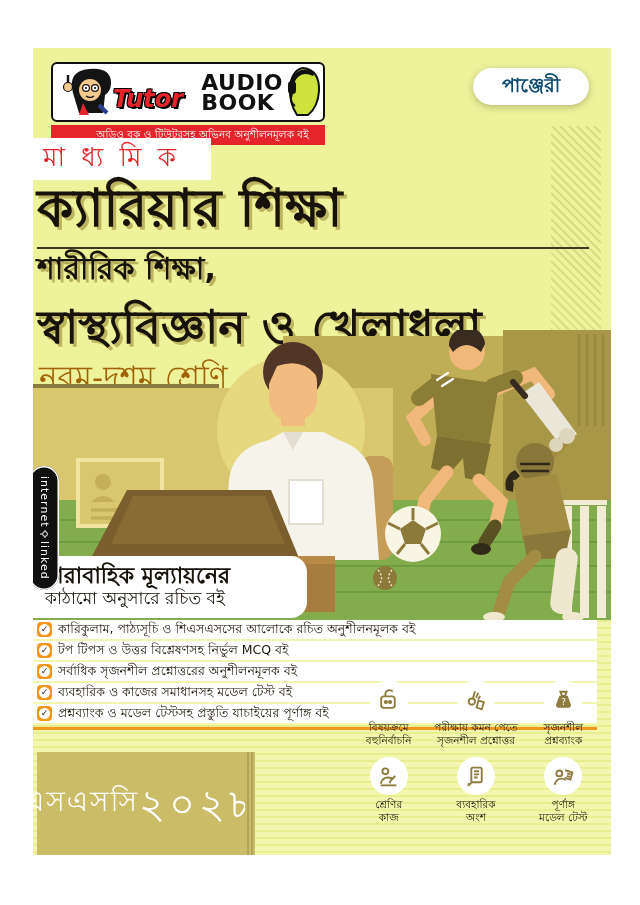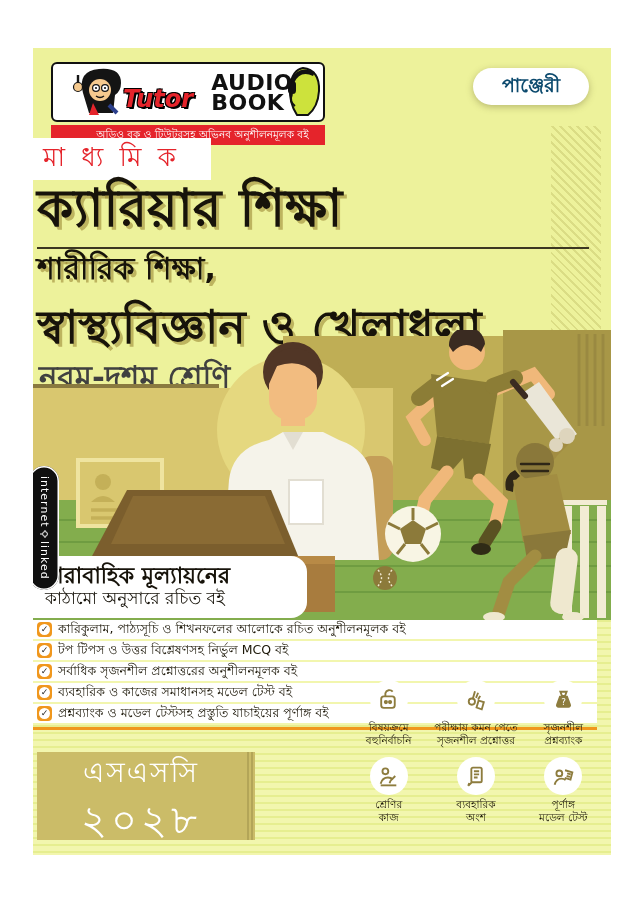--- a/index.html
+++ b/index.html
@@ -18,21 +18,21 @@
     background:repeating-linear-gradient(45deg, rgba(0,0,0,0) 0 4px, rgba(170,165,75,.28) 4px 6px);
   }
   .bottom-stripes {
     position:absolute; left:0; top:560px; width:100%; height:247px;
     background:repeating-linear-gradient(180deg, #f2f6ae 0 5px, #e6ee90 5px 7px);
   }
   
   .logo-block { position:absolute; left:18px; top:14px; width:274px; }
   .logo-white {
     height:60px; background:#fff; border:2px solid #111; border-radius:6px;
-    position:relative; display:flex; align-items:flex-end; padding:3px 16px; gap:2px;
+    position:relative; display:flex; align-items:flex-end; padding:3px 6px; gap:2px;
   }
   .tutor-cartoon { width:62px; height:52px; flex:0 0 auto; }
   .tutor-word {
     font-size:24px; font-weight:900; font-style:italic; color:#e5242b;
     letter-spacing:0; margin-left:-10px; margin-bottom:4px;
     text-shadow:-1px -1px 0 #000, 1px -1px 0 #000, -1px 1px 0 #000, 2px 2px 0 #000;
   }
   .audio-book { margin-left:16px; margin-bottom:4px; line-height:.9; position:relative; z-index:2; }
   .audio-book div { font-size:22px; font-weight:900; color:#111; letter-spacing:.5px; }
   .head-sil { position:absolute; right:0px; top:1px; height:54px; z-index:1; }
@@ -53,21 +53,21 @@
     display:flex; align-items:center; padding-left:10px;
   }
   .t-shadow { text-shadow:3px 3px 0 rgba(150,130,45,.55); }
   .subject-main {
     position:absolute; left:4px; top:134px; font-size:52px; line-height:1;
     font-weight:800; color:#17130a;
   }
   .title-divider { position:absolute; left:4px; top:199px; right:22px; height:2px; background:#3c3722; }
   .subject-l1 { position:absolute; left:4px; top:206px; font-size:30px; line-height:1; font-weight:800; color:#17130a; }
   .subject-l2 { position:absolute; left:4px; top:256px; font-size:46px; line-height:1; font-weight:800; color:#17130a;text-align:center; }
-  .class-range { position:absolute; left:6px; top:305px; font-size:31px; font-weight:700; color:#404040; }
+  .class-range { position:absolute; left:6px; top:305px; font-size:31px; font-weight:400; color:#a16207; }
   .edition-box {
     position:absolute; left:0; top:336px; width:186px; height:44px; background:#8a7a3f;
     color:#fff; font-size:23px; display:flex; align-items:center; padding-left:14px;
   }
   .practical { position:absolute; left:14px; top:392px; font-size:26px; font-weight:600; color:#17130a; }
   
   .illus { position:absolute; left:0; top:282px; width:578px; height:290px; display:block; }
   
   .net-badge {
     position:absolute; left:-4px; top:418px; width:30px; height:124px;
@@ -97,22 +97,22 @@
     display:flex; align-items:center; justify-content:center;
   }
   .check-badge .c {
     width:11px; height:11px; background:#fff; border-radius:50%;
     display:flex; align-items:center; justify-content:center;
     font-size:9px; color:#222; font-weight:bold; line-height:1;
   }
   .orange-line { position:absolute; left:0; top:679px; right:14px; height:3px; background:#f0971d; z-index:3; }
   
   .exam-box {
-    position:absolute; left:4px; top:704px; width:208px; height:88px; background:#cbbc68;
-    color:#fff; display:flex; flex-direction:column; align-items:center; justify-content:center;
+    position:absolute; left:4px; top:704px; width:208px; height:103px; background:#cbbc68;
+    color:#fff; display:flex; align-items:center; justify-content:center;
     z-index:3;
   }
   .exam-box::after {
     content:""; position:absolute; right:-10px; top:0; width:10px; height:100%;
     background:repeating-linear-gradient(90deg, #cbbc68 0 2px, #b3a558 2px 4px);
   }
   .exam-box .e1 { font-size:28px; letter-spacing:2px; }
   .exam-box .e2 { font-size:40px; letter-spacing:4px; line-height:1.1; }
   
   .benefits {
@@ -294,21 +294,21 @@
   <div class="assessment-box">
     <div class="l1">ধারাবাহিক মূল্যায়নের</div>
     <div class="l2">কাঠামো অনুসারে রচিত বই</div>
   </div>
 
   <div class="features">
     <div class="feature-row">
       <span class="check-badge">
           <span class="c">✓</span>
         </span>
-      <span>কারিকুলাম, পাঠ্যসূচি ও শিখনফলের আলোকে রচিত অনুশীলনমূলক বই</span>
+      <span>কারিকুলাম, পাঠ্যসূচি ও শিএসএসসের আলোকে রচিত অনুশীলনমূলক বই</span>
     </div>
     <div class="feature-row">
       <span class="check-badge">
           <span class="c">✓</span>
         </span>
       <span>টপ টিপস ও উত্তর বিশ্লেষণসহ নির্ভুল MCQ বই</span>
     </div>
     <div class="feature-row">
       <span class="check-badge">
           <span class="c">✓</span>

